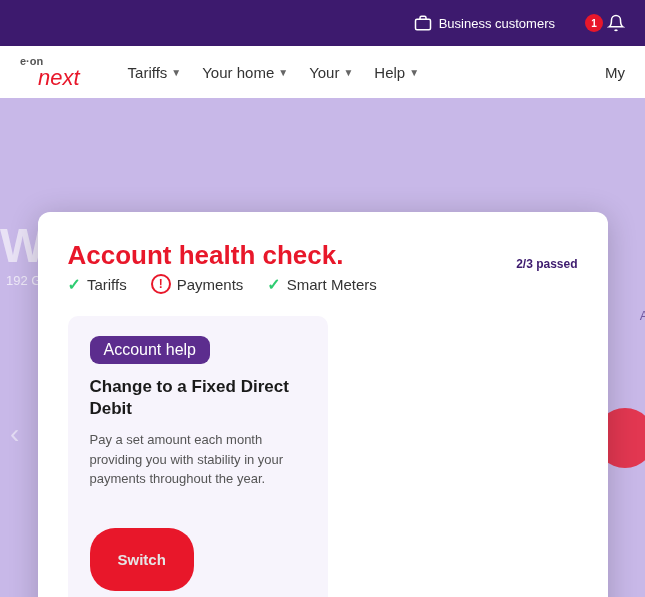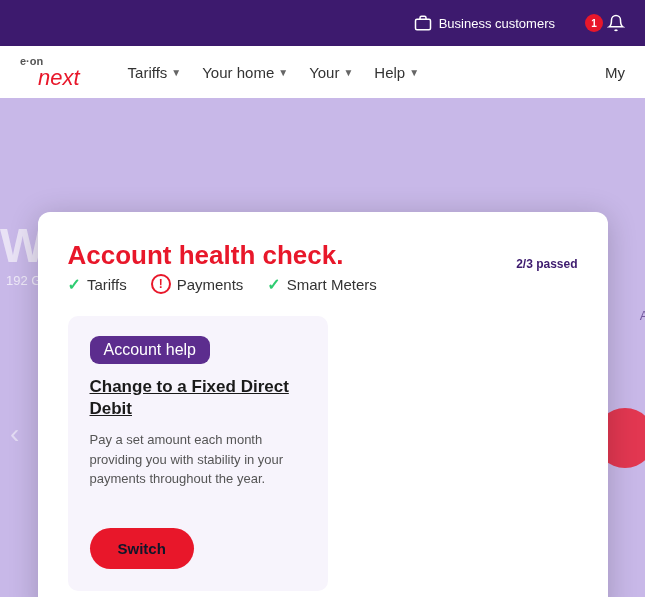--- a/index.html
+++ b/index.html
@@ -261,36 +261,35 @@
       border-radius: 9px;
       margin-bottom: 12px;
     }
 
     .card-title {
       font-size: 17px;
       font-weight: bold;
       color: #1a1a1a;
       margin-bottom: 10px;
       line-height: 1.3;
-      text-decoration: underline;
     }
 
     .card-description {
       font-size: 13px;
       color: #555;
       line-height: 1.5;
       margin-bottom: 20px;
     }
 
     .switch-btn {
       background: #e8172a;
-      color: #0f172a;
+      color: #e5e5e5;
       border: none;
       border-radius: 25px;
-      padding: 12px 28px;
+      padding: 23px 28px;
       font-size: 15px;
       font-weight: bold;
       cursor: pointer;
       display: block;
       margin-top: 39px;
     }
   </style>
 </head>
 <body>
 

